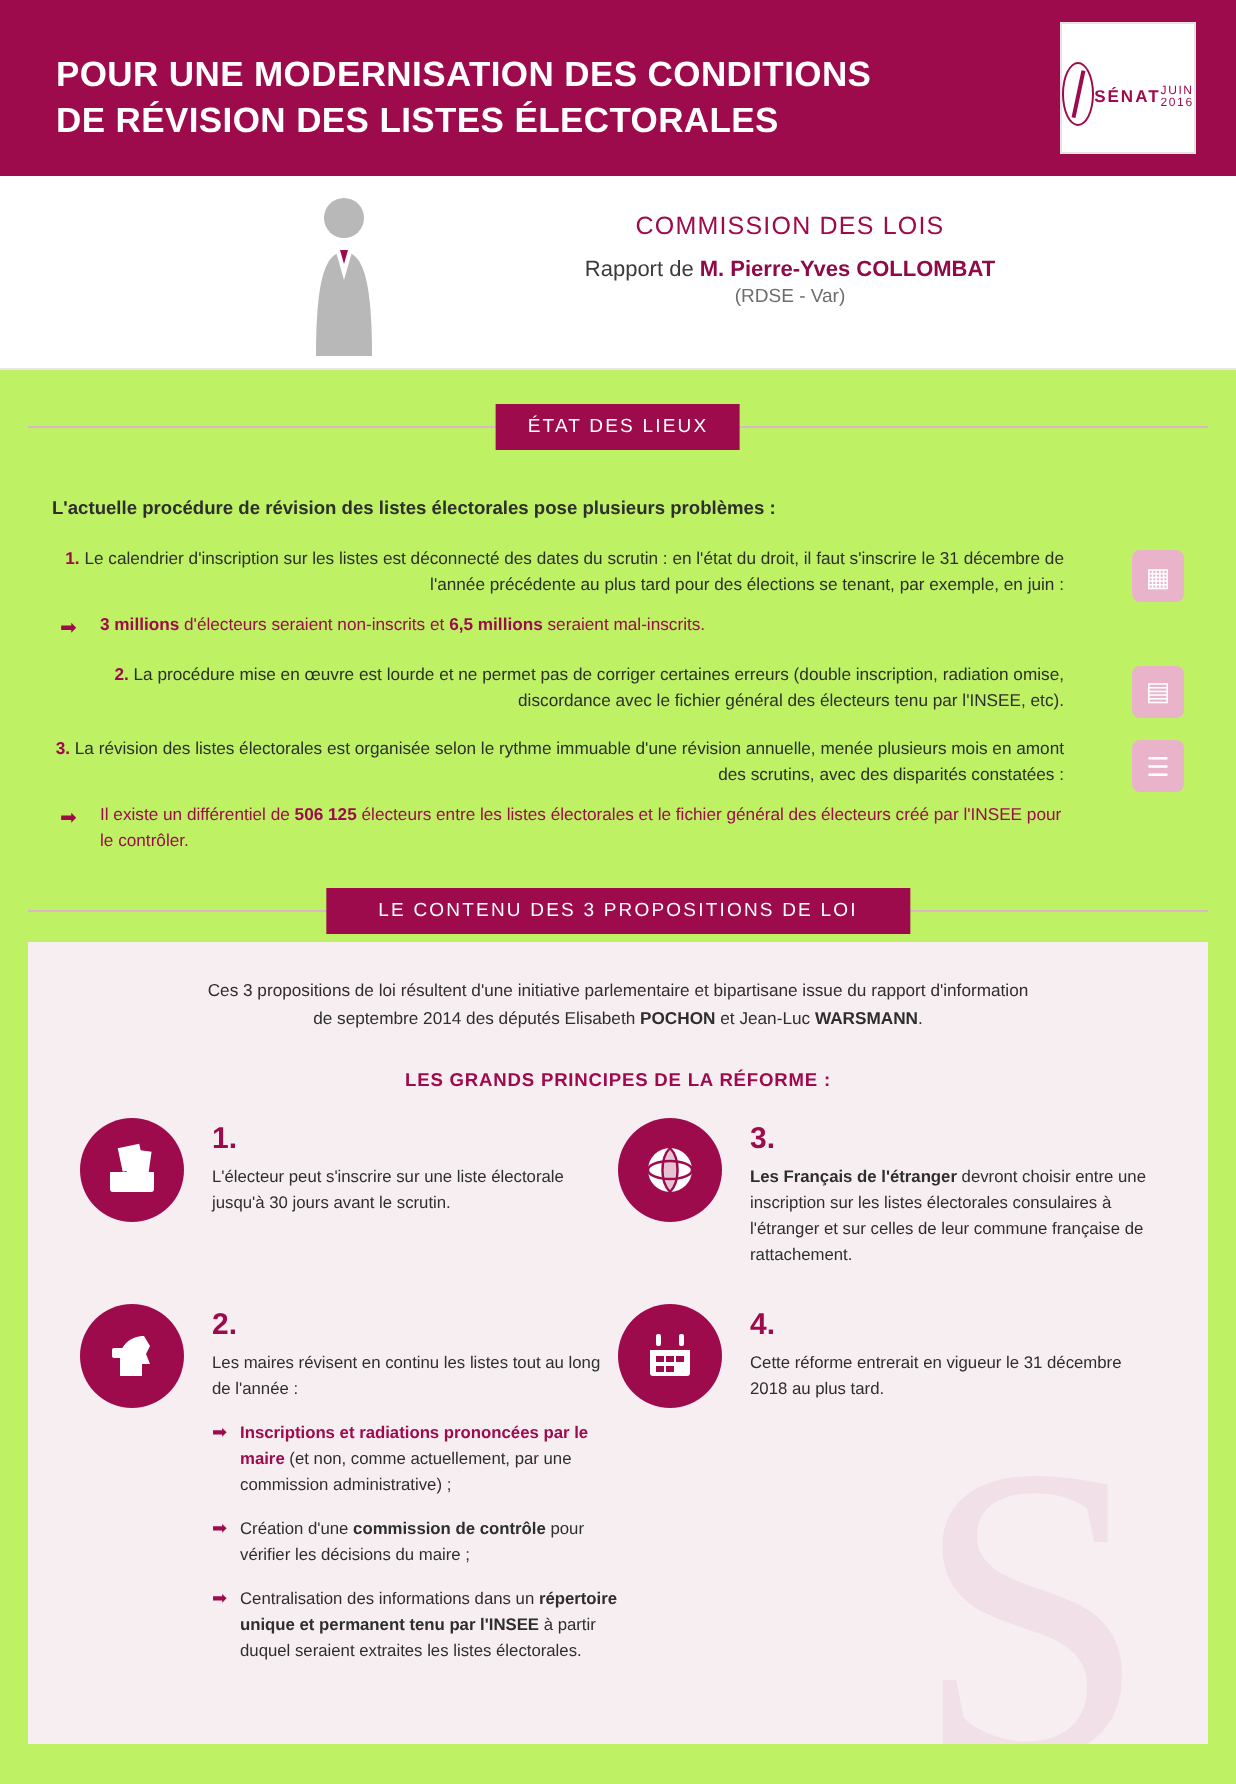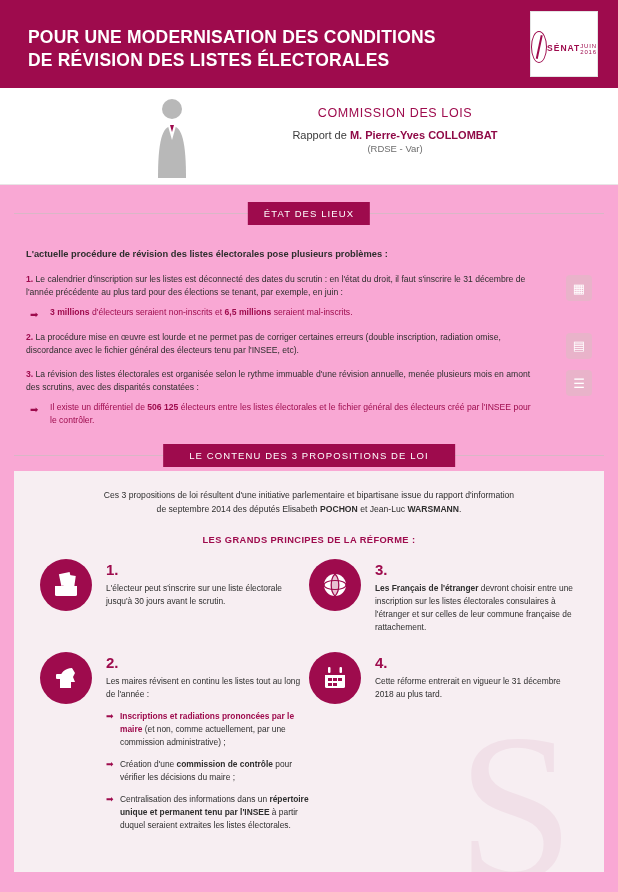--- a/index.html
+++ b/index.html
@@ -12,21 +12,21 @@
     height: 892px;
     font-family: "Liberation Sans", sans-serif;
     color: #3b3b3b;
     position: relative;
     overflow: hidden;
   }
   .page {
     width: 618px;
     height: 892px;
     position: relative;
-    background: #f9a8d4;
+    background: #bef264;
   }
 
   
   .header {
     background: #9e0b4d;
     height: 88px;
     position: relative;
     padding: 0;
   }
   .header-title {
@@ -169,20 +169,21 @@
   .item {
     position: relative;
     margin-bottom: 12px;
     padding-right: 60px;
   }
   .item p {
     margin: 0;
     font-size: 8.6px;
     line-height: 1.5;
     color: #2e2e2e;
+    text-align: right;
   }
   .item .num { color: #9e0b4d; font-weight: bold; }
   .bullet {
     margin-top: 7px;
     font-size: 8.6px;
     color: #9e0b4d;
     line-height: 1.5;
     padding-left: 24px;
     position: relative;
   }

